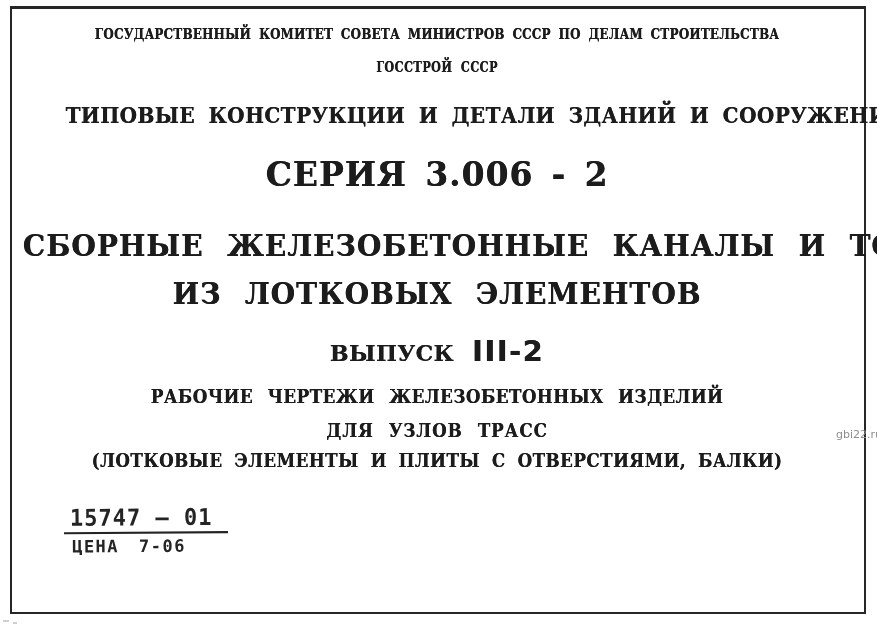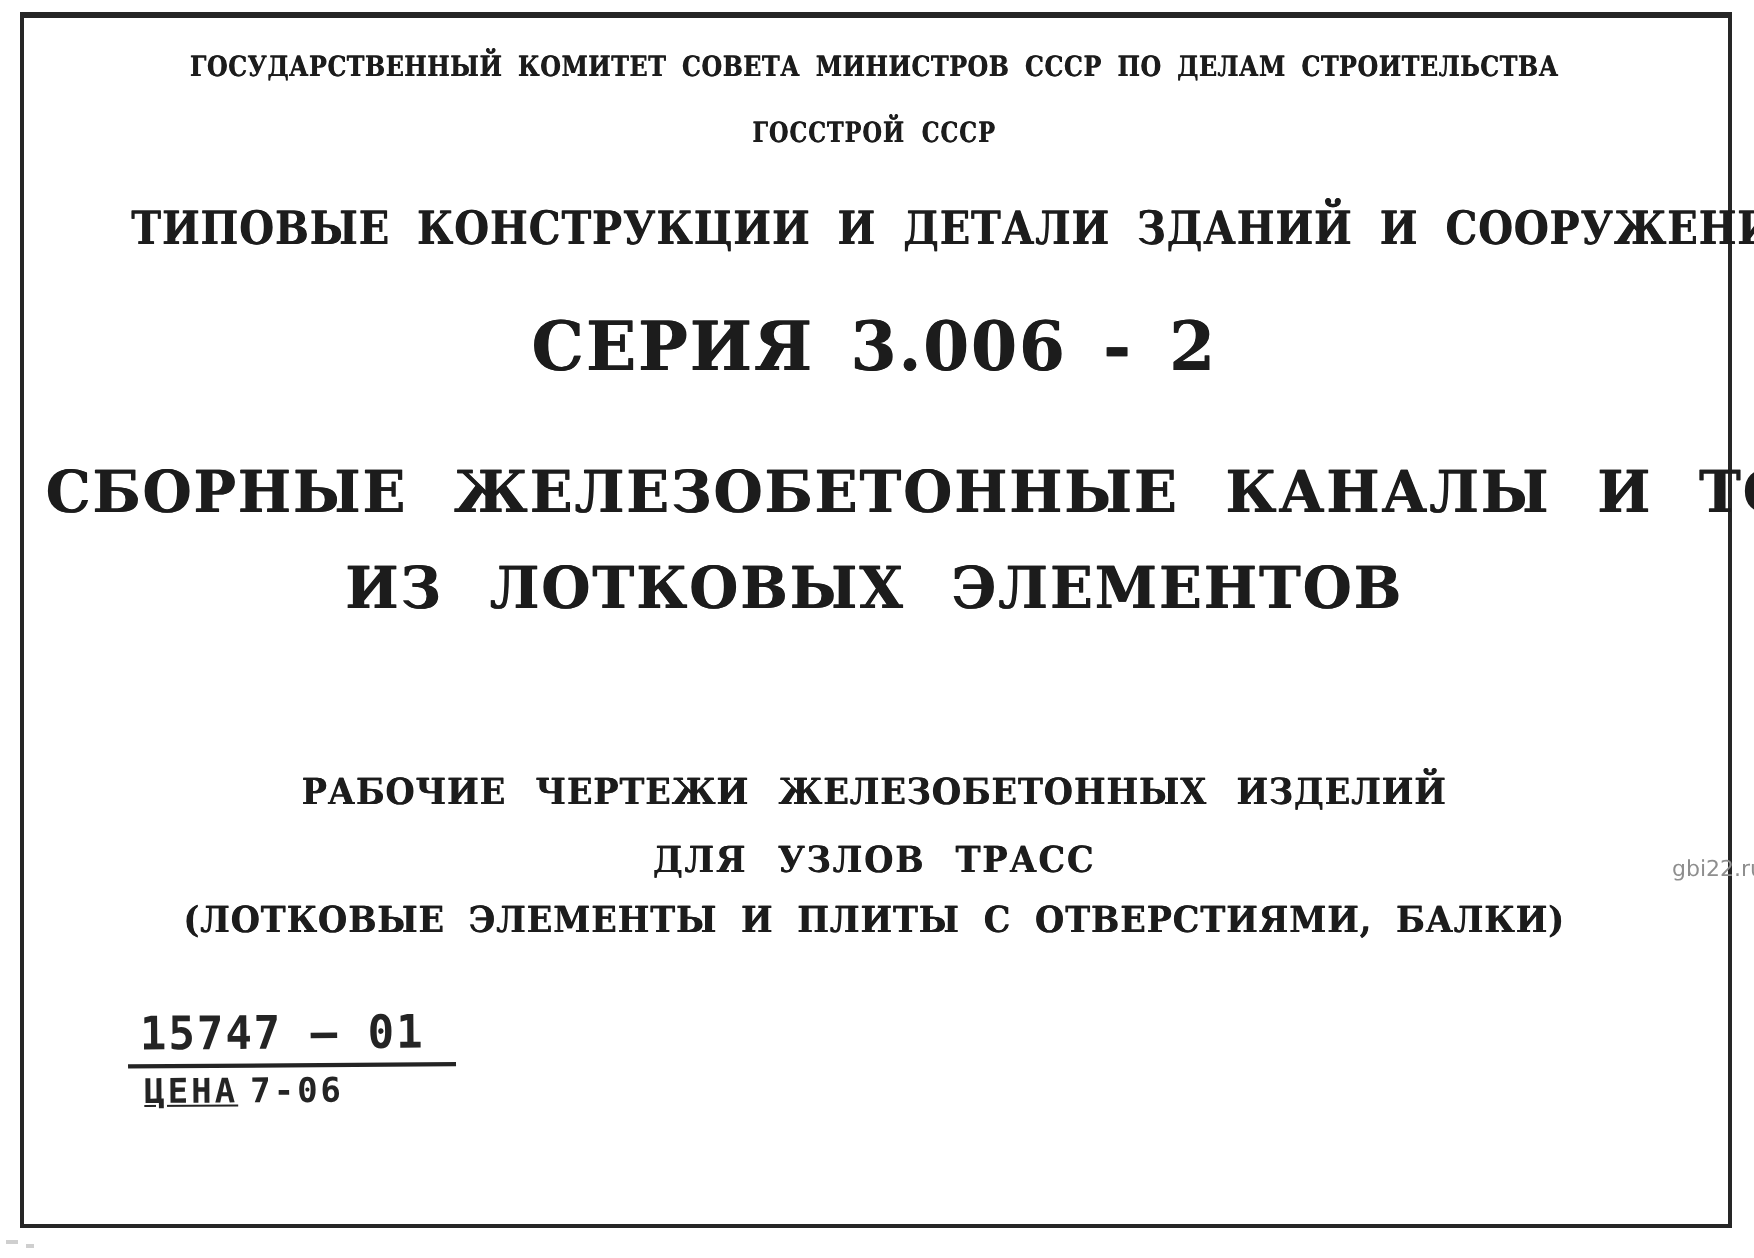--- a/index.html
+++ b/index.html
@@ -53,21 +53,21 @@
     font-size:22px;letter-spacing:1px;
     padding:0 16px 1px 6px;
     border-bottom:2px solid #242424;
     transform:scaleY(1.05);
   }
   .stamp-price{
     font-size:17px;letter-spacing:1.5px;
     margin-top:3px;padding-left:8px;
     white-space:nowrap;
   }
-  .stamp-price .lbl{margin-right:6px;text-decoration:underline;}
+  .stamp-price .lbl{margin-right:20px;}
   .watermark{
     position:absolute;left:836px;top:428px;
     font-family:"DejaVu Sans",sans-serif;
     font-size:11px;color:#8e8e8e;
     z-index:3;white-space:nowrap;
   }
   .speck{position:absolute;background:#b5b5b5;opacity:.65;}
   .speck.s1{left:3px;top:620px;width:6px;height:2px;}
   .speck.s2{left:13px;top:622px;width:4px;height:2px;}
 </style>
@@ -79,20 +79,23 @@
 
   <div class="line org1">ГОСУДАРСТВЕННЫЙ КОМИТЕТ СОВЕТА МИНИСТРОВ СССР ПО ДЕЛАМ СТРОИТЕЛЬСТВА</div>
   <div class="line org2">ГОССТРОЙ СССР</div>
 
   <div class="line caption">ТИПОВЫЕ КОНСТРУКЦИИ И ДЕТАЛИ ЗДАНИЙ И СООРУЖЕНИЙ</div>
   <div class="line series">СЕРИЯ 3.006 - 2</div>
 
   <div class="line title1">СБОРНЫЕ ЖЕЛЕЗОБЕТОННЫЕ КАНАЛЫ И ТОННЕЛИ</div>
   <div class="line title2">ИЗ ЛОТКОВЫХ ЭЛЕМЕНТОВ</div>
 
+  <div class="line issue">
+    <span>ВЫПУСК</span><span class="issue-num">III-2</span>
+  </div>
 
   <div class="line sub1">РАБОЧИЕ ЧЕРТЕЖИ ЖЕЛЕЗОБЕТОННЫХ ИЗДЕЛИЙ</div>
   <div class="line sub2">ДЛЯ УЗЛОВ ТРАСС</div>
   <div class="line sub3">(ЛОТКОВЫЕ ЭЛЕМЕНТЫ И ПЛИТЫ С ОТВЕРСТИЯМИ, БАЛКИ)</div>
 
   <div class="stamp">
     <div class="stamp-code">15747 – 01</div>
     <div class="stamp-price">
       <span class="lbl">ЦЕНА</span><span>7-06</span>
     </div>

